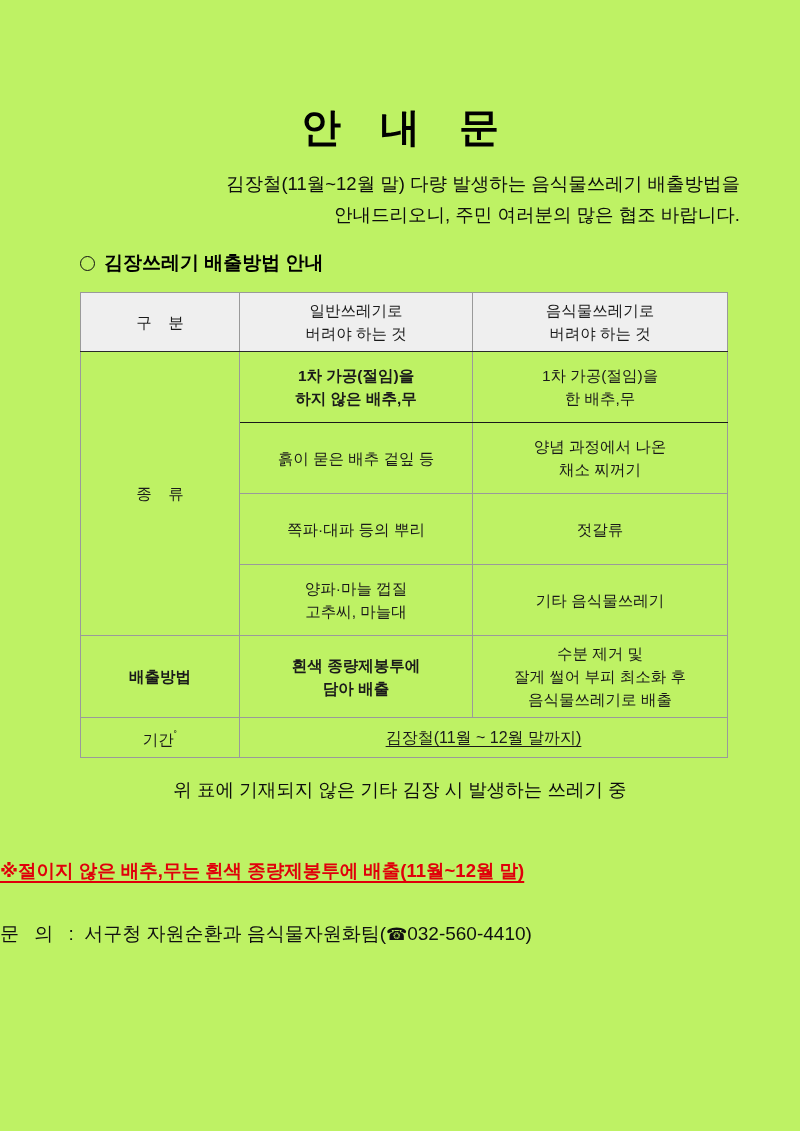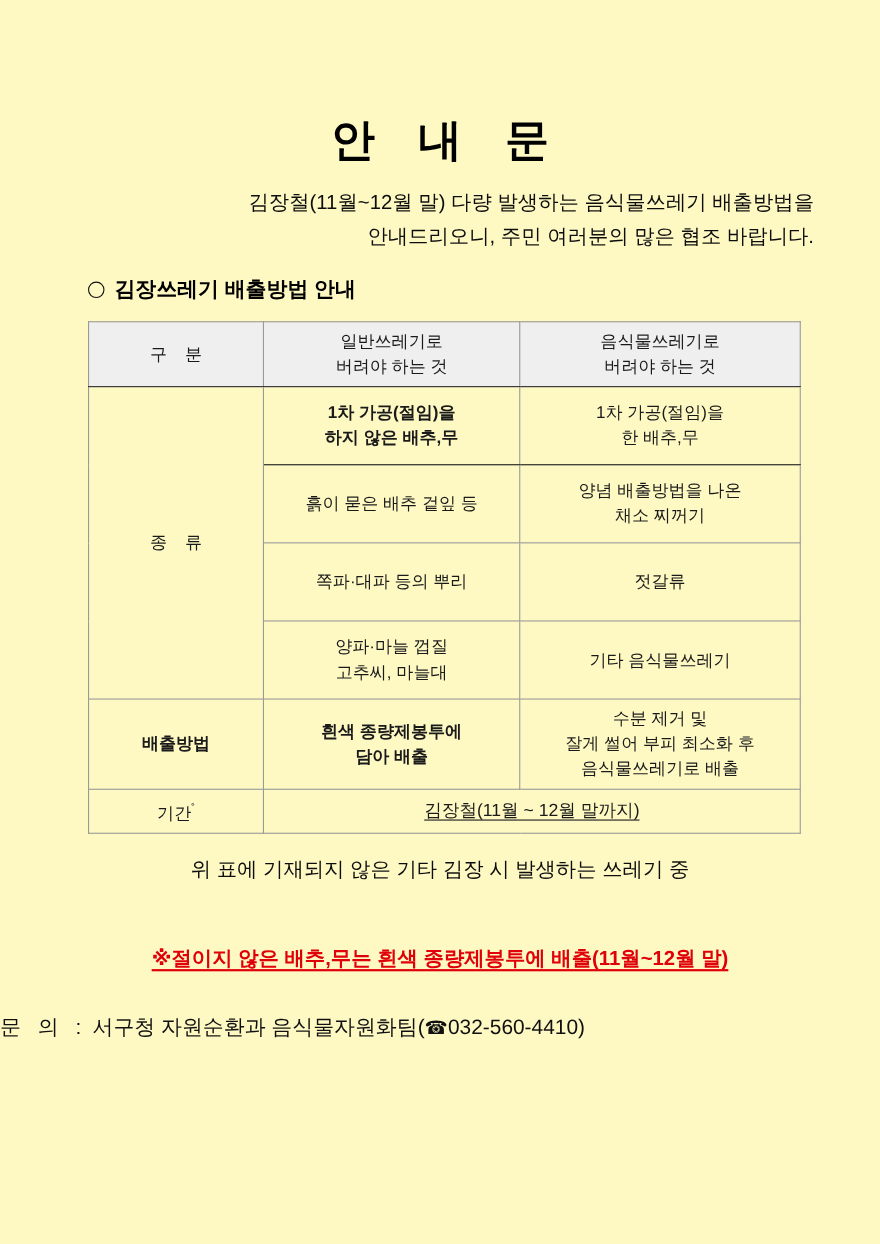--- a/index.html
+++ b/index.html
@@ -11,21 +11,21 @@
     width: 800px;
     height: 1131px;
     position: relative;
     font-family: "Liberation Sans", "DejaVu Sans", sans-serif;
     color: #111111;
     overflow: hidden;
   }
   .page {
     position: absolute;
     inset: 0;
-    background: #fef9c3;
+    background: #bef264;
   }
 
   
   .doc-title {
     position: absolute;
     top: 100px;
     left: 0;
     width: 800px;
     text-align: center;
     font-size: 40px;
@@ -133,21 +133,21 @@
     color: #0d0d0d;
   }
   .notes .n1 { font-weight: 500; margin-top: 29px; }
   .notes .n2, .notes .n3 { font-weight: bold; }
 
   .warning {
     position: absolute;
     top: 858px;
     left: 0;
     width: 800px;
-    text-align: center;
+    text-align: left;
     font-size: 18.5px;
     font-weight: bold;
     color: #e0000a;
   }
   .warning span {
     text-decoration: underline;
     text-underline-offset: 4px;
     text-decoration-thickness: 2px;
   }
 
@@ -212,21 +212,21 @@
             <div>1차 가공(절임)을</div>
             <div>한 배추,무</div>
           </td>
         </tr>
 
         <tr>
           <td class="thick-top tall">
             <div>흙이 묻은 배추 겉잎 등</div>
           </td>
           <td class="thick-top tall">
-            <div>양념 배출방법을 나온</div>
+            <div>양념 과정에서 나온</div>
             <div>채소 찌꺼기</div>
           </td>
         </tr>
 
         <tr>
           <td class="tall">
             <div>쪽파·대파 등의 뿌리</div>
           </td>
           <td class="tall">
             <div>젓갈류</div>

